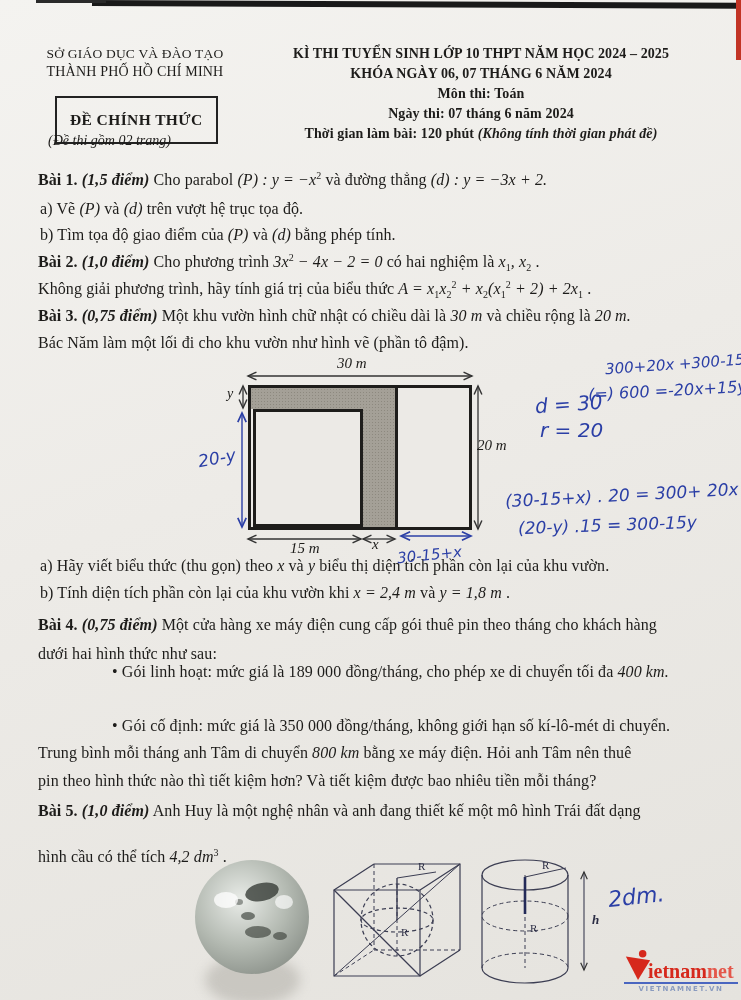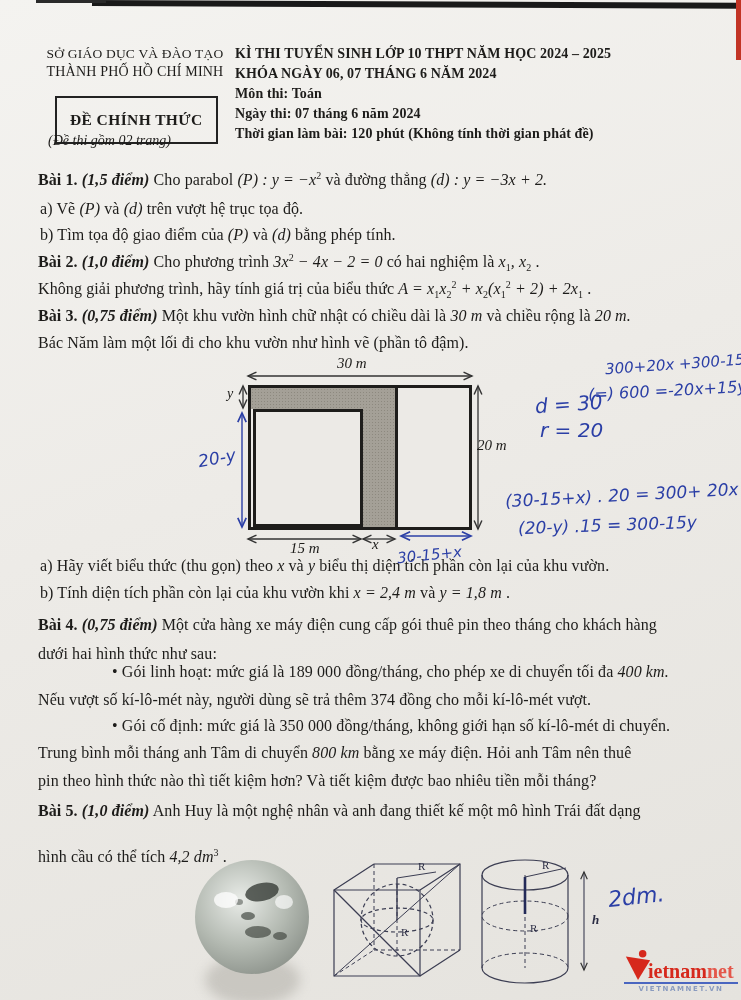--- a/index.html
+++ b/index.html
@@ -20,23 +20,23 @@
   .sg-b{font-weight:700;}
   .sg-bi{font-weight:700;font-style:italic;}
   .sg-i{font-style:italic;}
   .sg-sup{font-size:10px;vertical-align:6px;}
   .sg-sub{font-size:10px;vertical-align:-4px;}
   .hdr-left{position:absolute;left:36px;top:46px;width:198px;text-align:center;}
   .hdr-left .l1{font-size:13.5px;letter-spacing:.2px;}
   .hdr-left .l2{font-size:14px;letter-spacing:.2px;margin-top:2px;}
   .stamp{position:absolute;left:55px;top:96px;border:2px solid #222;padding:13px 13px;font-weight:700;font-size:15.5px;letter-spacing:.4px;background:transparent;}
   .pages-note{position:absolute;left:48px;top:133px;font-style:italic;font-size:14px;}
-  .hdr-right{position:absolute;left:235px;top:44px;width:492px;}
+  .hdr-right{position:absolute;left:235px;top:44px;width:492px;text-align:center;}
   .hdr-right div{font-weight:700;font-size:14px;line-height:20px;letter-spacing:.1px;}
-  .hdr-right .it{}
+  .hdr-right .it{font-style:italic;}
   .hw{position:absolute;font-family:"DejaVu Sans",sans-serif;font-style:italic;color:#2b3fa6;white-space:nowrap;}
   .figlabel{position:absolute;font-style:italic;font-size:15px;white-space:nowrap;}
   .fig-outer{position:absolute;left:248px;top:385px;width:224px;height:145px;border:3px solid #1e1d1b;box-sizing:border-box;background:#eceae6;}
   .fig-shade{position:absolute;background:#a4a097;background-image:radial-gradient(#8d897f 1px,transparent 1px);background-size:3px 3px;}
   .fig-strip-top{left:251px;top:388px;width:145px;height:21px;}
   .fig-strip-v{left:362px;top:388px;width:33px;height:139px;}
   .fig-inner{position:absolute;left:253px;top:409px;width:110px;height:118px;border:3px solid #1e1d1b;box-sizing:border-box;background:#eceae6;}
   .fig-right{position:absolute;left:395px;top:388px;width:74px;height:139px;background:#eceae6;border-left:3px solid #1e1d1b;box-sizing:border-box;}
   .globe-shadow{position:absolute;left:205px;top:955px;width:95px;height:50px;border-radius:50%;background:rgba(152,150,142,.38);filter:blur(6px);}
   .logo{position:absolute;left:624px;top:949px;width:114px;}
@@ -76,21 +76,20 @@
   <div class="line" style="left:40px;top:226px"><span class="sg-n">b) Tìm tọa độ giao điểm của </span><span class="sg-i">(P)</span><span class="sg-n"> và </span><span class="sg-i">(d)</span><span class="sg-n"> bằng phép tính.</span></div>
   <div class="line" style="left:38px;top:252px"><span class="sg-b">Bài 2. </span><span class="sg-bi">(1,0 điểm)</span><span class="sg-n"> Cho phương trình  </span><span class="sg-i">3x</span><span class="sg-sup">2</span><span class="sg-i"> − 4x − 2 = 0</span><span class="sg-n"> có hai nghiệm là </span><span class="sg-i">x</span><span class="sg-sub">1</span><span class="sg-i">, x</span><span class="sg-sub">2</span><span class="sg-n"> .</span></div>
   <div class="line" style="left:38px;top:279px"><span class="sg-n">Không giải phương trình, hãy tính giá trị của biểu thức </span><span class="sg-i">A = x</span><span class="sg-sub">1</span><span class="sg-i">x</span><span class="sg-sub">2</span><span class="sg-sup">2</span><span class="sg-i"> + x</span><span class="sg-sub">2</span><span class="sg-i">(x</span><span class="sg-sub">1</span><span class="sg-sup">2</span><span class="sg-i"> + 2) + 2x</span><span class="sg-sub">1</span><span class="sg-n"> .</span></div>
   <div class="line" style="left:38px;top:307px"><span class="sg-b">Bài 3. </span><span class="sg-bi">(0,75 điểm)</span><span class="sg-n"> Một khu vườn hình chữ nhật có chiều dài là </span><span class="sg-i">30 m</span><span class="sg-n"> và chiều rộng là </span><span class="sg-i">20 m.</span></div>
   <div class="line" style="left:40px;top:557px"><span class="sg-n">a) Hãy viết biểu thức (thu gọn) theo </span><span class="sg-i">x</span><span class="sg-n"> và </span><span class="sg-i">y</span><span class="sg-n"> biểu thị diện tích phần còn lại của khu vườn.</span></div>
   <div class="line" style="left:38px;top:334px"><span class="sg-n">Bác Năm làm một lối đi cho khu vườn như hình vẽ (phần tô đậm).</span></div>
   <div class="line" style="left:40px;top:584px"><span class="sg-n">b) Tính diện tích phần còn lại của khu vườn khi </span><span class="sg-i">x = 2,4 m</span><span class="sg-n"> và </span><span class="sg-i">y = 1,8 m</span><span class="sg-n"> .</span></div>
   <div class="line" style="left:38px;top:616px"><span class="sg-b">Bài 4. </span><span class="sg-bi">(0,75 điểm)</span><span class="sg-n"> Một cửa hàng xe máy điện cung cấp gói thuê pin theo tháng cho khách hàng</span></div>
   <div class="line" style="left:38px;top:645px"><span class="sg-n">dưới hai hình thức như sau:</span></div>
   <div class="line" style="left:112px;top:663px"><span class="sg-n">•  </span><span class="sg-n">Gói linh hoạt: mức giá là 189 000 đồng/tháng, cho phép xe di chuyển tối đa </span><span class="sg-i">400 km.</span></div>
-  <div class="line" style="left:38px;top:691px"><span class="sg-n">Nếu vượt số kí-lô-mét này, người dùng sẽ trả thêm 374 đồng cho mỗi kí-lô-mét vượt.</span></div>
   <div class="line" style="left:112px;top:717px"><span class="sg-n">•  </span><span class="sg-n">Gói cố định: mức giá là 350 000 đồng/tháng, không giới hạn số kí-lô-mét di chuyển.</span></div>
   <div class="line" style="left:38px;top:744px"><span class="sg-n">Trung bình mỗi tháng anh Tâm di chuyển </span><span class="sg-i">800 km</span><span class="sg-n"> bằng xe máy điện. Hỏi anh Tâm nên thuê</span></div>
   <div class="line" style="left:38px;top:772px"><span class="sg-n">pin theo hình thức nào thì tiết kiệm hơn? Và tiết kiệm được bao nhiêu tiền mỗi tháng?</span></div>
   <div class="line" style="left:38px;top:802px"><span class="sg-b">Bài 5. </span><span class="sg-bi">(1,0 điểm)</span><span class="sg-n"> Anh Huy là một nghệ nhân và anh đang thiết kế một mô hình Trái đất dạng</span></div>
   <div class="line" style="left:38px;top:847px"><span class="sg-n">hình cầu có thể tích </span><span class="sg-i">4,2 dm</span><span class="sg-sup">3</span><span class="sg-n"> .</span></div>
 
   <div class="fig-outer"></div>
   <div class="fig-shade fig-strip-top"></div>
   <div class="fig-shade fig-strip-v"></div>
   <div class="fig-inner"></div>

